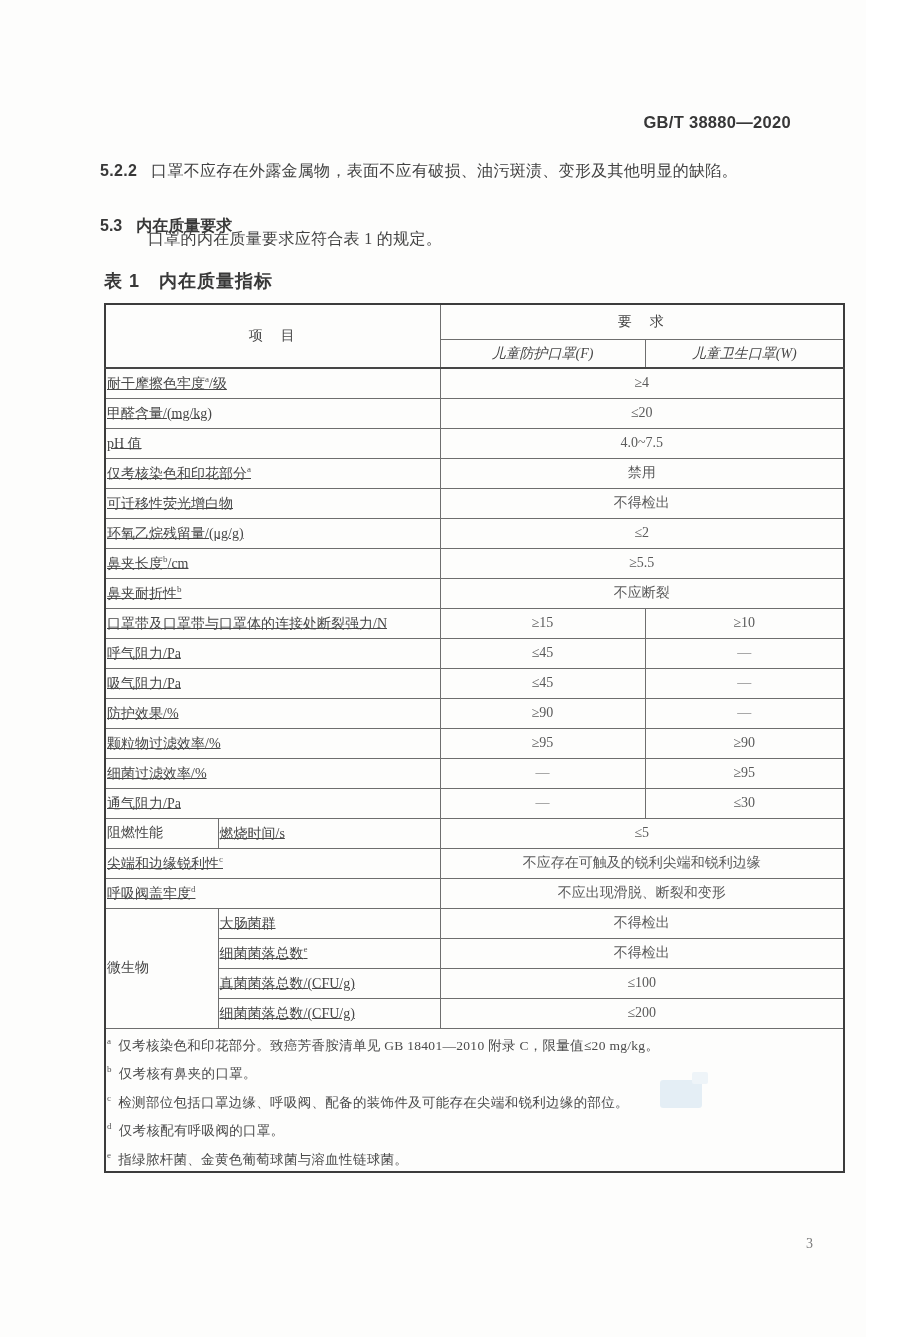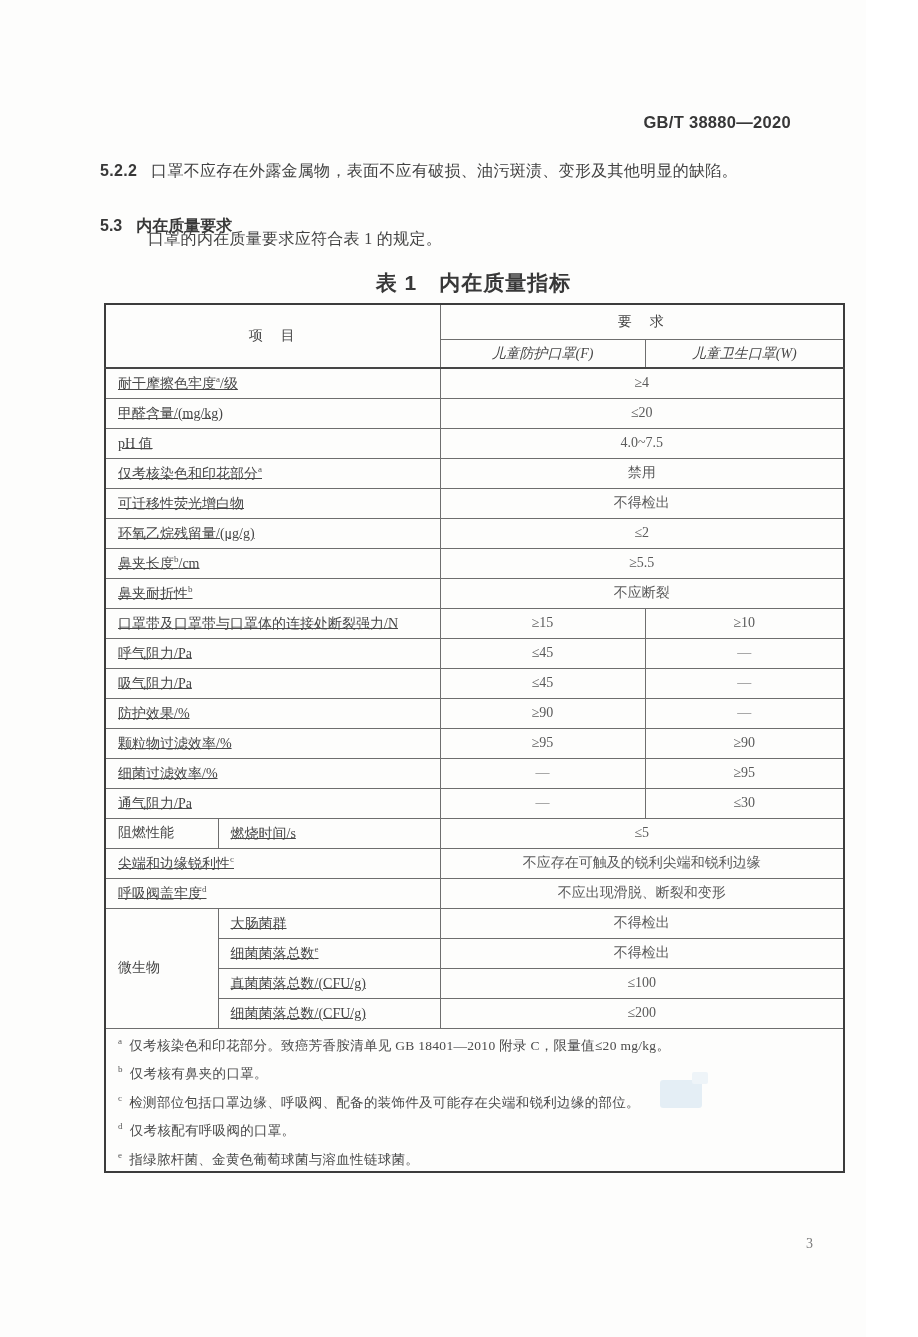--- a/index.html
+++ b/index.html
@@ -23,34 +23,34 @@
   }
   .clause-522{top:153px;width:700px;letter-spacing:.3px;margin-top:8px;}
   .clause-53{top:216px;}
   .clause-53 .title{
     font-family:"Liberation Sans","DejaVu Sans",sans-serif;
     font-weight:bold;color:#383838;
   }
   .clause-body{position:absolute;left:148px;top:229px;font-size:16px;color:#424242;letter-spacing:.3px;}
   .table-caption{
     position:absolute;left:104px;top:269px;width:739px;
-    text-align:center;
-    font-family:"Liberation Sans","DejaVu Sans",sans-serif;
-    font-weight:bold;font-size:21px;color:#383838;letter-spacing:1px;
+    text-align:left;
+    font-family:"Liberation Sans","DejaVu Sans",sans-serif;
+    font-weight:bold;font-size:18px;color:#383838;letter-spacing:1px;
   }
   table.quality{
     position:absolute;left:104px;top:303px;width:739px;
     border-collapse:collapse;table-layout:fixed;
     font-size:14px;color:#474747;
     border:2px solid #3c3c3c;
   }
   table.quality td,table.quality th{
     border:1px solid #6e6e6e;
     font-weight:normal;
-    padding:0 12px;
+    padding:0 1px;
     vertical-align:middle;
     overflow:hidden;white-space:nowrap;
   }
   thead tr.head1 th{height:34px;text-align:center;letter-spacing:2px;}
   thead tr.head2 th{height:27px;text-align:center;font-style:italic;}
   thead{border-bottom:2px solid #464646;}
   thead th.item-head{letter-spacing:2px;}
   tbody tr{height:30px;}
   td.label-cell{text-align:left;padding-left:13px;text-decoration:underline;}
   td.group-cell{text-align:left;padding-left:13px;}

